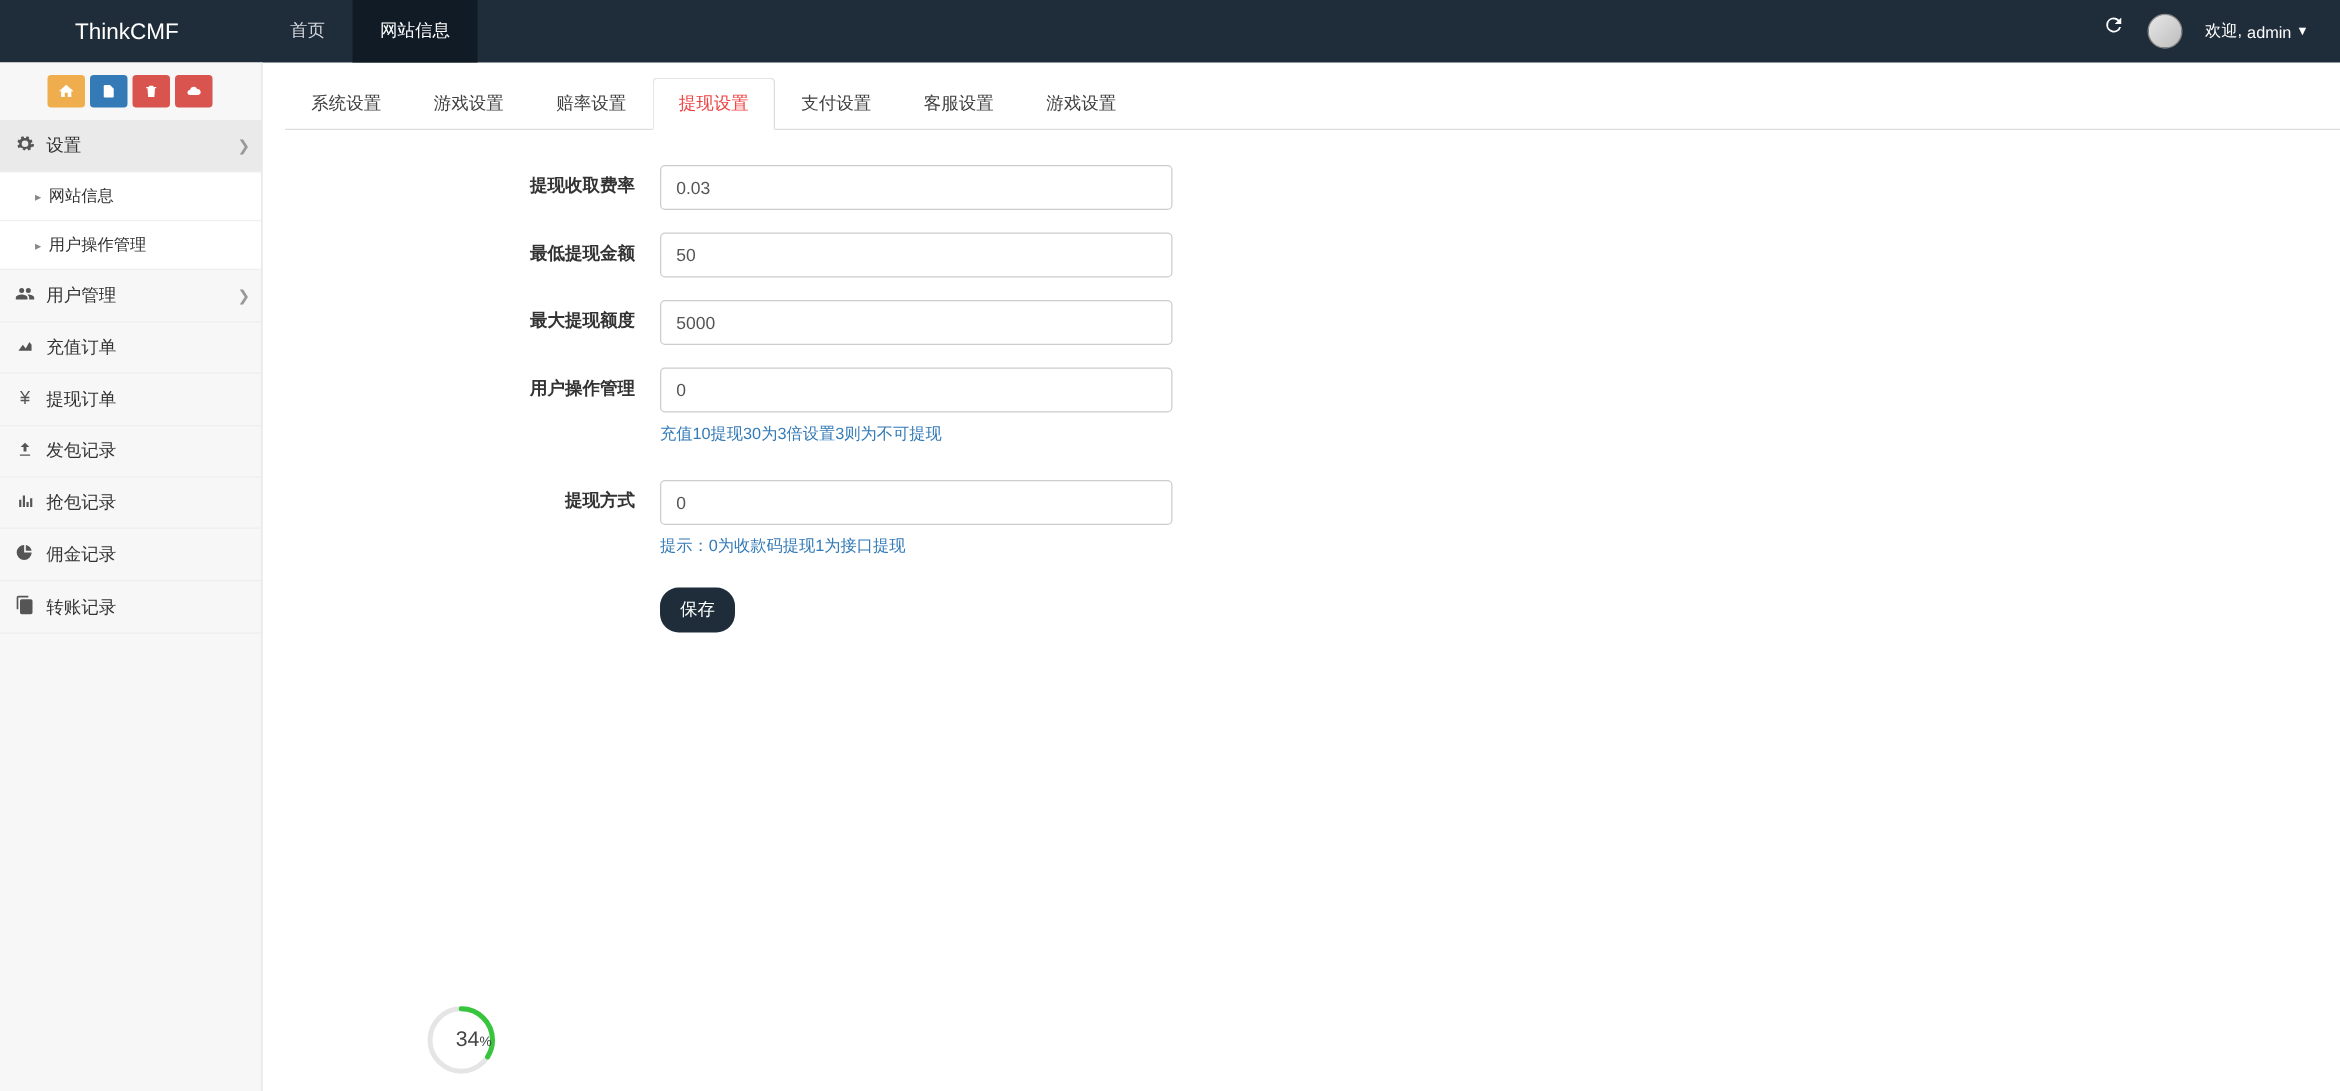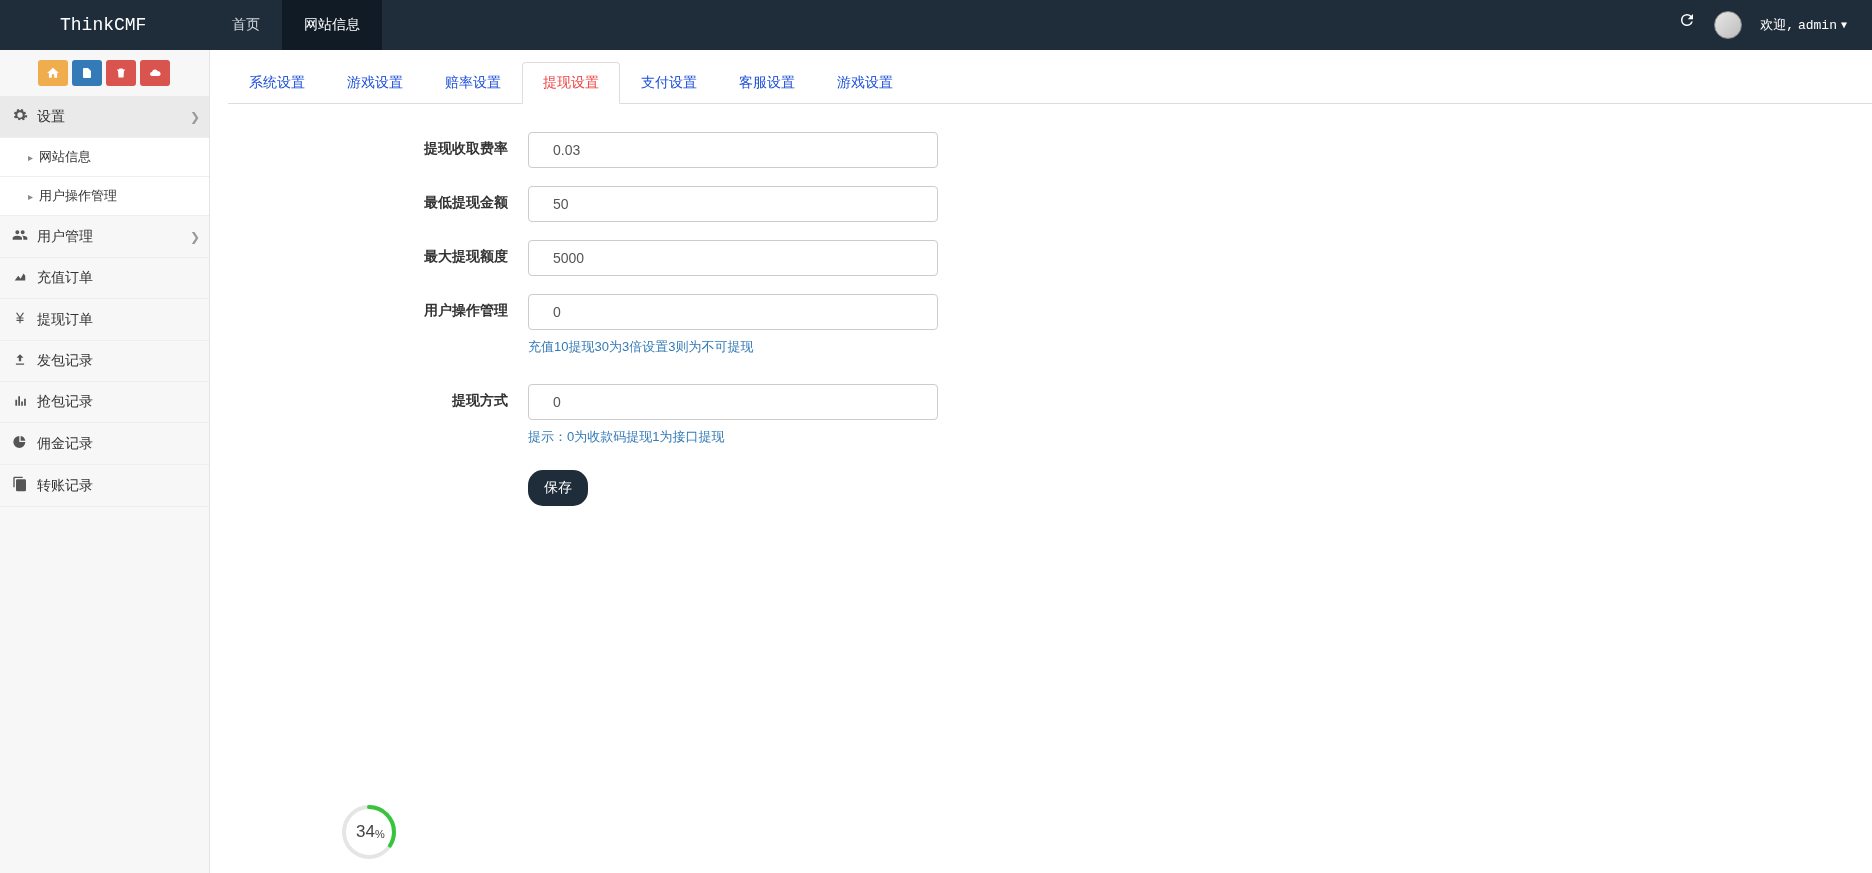--- a/index.html
+++ b/index.html
@@ -1,18 +1,18 @@
 <!DOCTYPE html>
 <html><head>
 <meta charset="utf-8">
 <style>
 * { box-sizing: border-box; margin: 0; padding: 0; }
 body { font-family: "Helvetica Neue", Helvetica, Arial, "Microsoft YaHei", sans-serif; font-size: 14px; color: #333; background: #fff; }
 
-.topbar { height: 50px; background: #1f2c39; display: flex; align-items: center; color: #fff; font-family: Liberation Mono, monospace; }
+.topbar { height: 50px; background: #1f2c39; display: flex; align-items: center; color: #fff; }
 .brand { width: 210px; padding-left: 60px; font-size: 18px; font-weight: 500; color: #fff; }
 .top-nav { display: flex; height: 100%; text-align: center; }
 .top-nav-item { padding: 0 22px; display: flex; align-items: center; color: #d4d9de; cursor: pointer; font-size: 14px; }
 .top-nav-item.active { background: #101b26; color: #fff; }
 .top-right { margin-left: auto; display: flex; padding-right: 25px; gap: 18px; }
 .refresh-icon { color: #fff; cursor: pointer; font-size: 16px; }
 .avatar { width: 28px; height: 28px; border-radius: 50%; background: linear-gradient(135deg,#e8e8e8,#bcbcbc); border:1px solid #888; }
 .welcome { color: #fff; font-size: 13px; display:flex; align-items:center; gap:4px; cursor:pointer; }
 .caret-down { font-size:10px; }
 
@@ -28,35 +28,35 @@
 
 .side-item { display:flex; align-items:center; padding: 11px 9px; color:#333; cursor:pointer; border-bottom:1px solid #eee; }
 .side-item.open { background:#eaeaea; }
 .side-item .icon { width:22px; text-align:center; color:#555; margin-right:6px; }
 .side-item .chev { margin-left:auto; color:#999; font-size:12px; }
 .sub-item { padding: 10px 15px 10px 28px; color:#333; cursor:pointer; border-bottom:1px solid #eee; font-size:13px; background:#fff; }
 .sub-item:before { content:"\25B8"; color:#888; margin-right:6px; font-size:10px; }
 
 .main { flex:1; padding: 0 0 40px 18px; overflow:auto; position:relative; }
 .tabs { display:flex; border-bottom:1px solid #ddd; margin-top:12px; }
-.tab { padding: 11px 20px; color:#1d4ed8; cursor:pointer; font-size:14px; border:1px solid transparent; border-bottom:none; margin-bottom:-1px; border-radius:4px 4px 0 0; }
+.tab { padding: 11px 20px; color:#404040; cursor:pointer; font-size:14px; border:1px solid transparent; border-bottom:none; margin-bottom:-1px; border-radius:4px 4px 0 0; }
 .tab.active { border-color:#ddd; border-bottom:1px solid #fff; background:#fff; color:#ef4444; }
 
 .form { padding-top: 28px; }
 .row { display:flex; align-items:flex-start; margin-bottom: 18px; }
 .row .label { width: 300px; text-align:right; padding-right: 20px; font-weight:700; color:#333; padding-top:8px; font-size:14px; }
 .row .control { width: 410px; }
-.row input[type=text] { width: 100%; height: 36px; border:1px solid #ccc; border-radius:4px; padding: 0 24px; font-size:14px; color:#555; }
+.row input[type=text] { width: 100%; height: 36px; border:1px solid #ccc; border-radius:4px; padding: 0 12px; font-size:14px; color:#555; }
 .hint { color:#337ab7; font-size:13px; margin-top:8px; }
 
 .save-btn { background:#1f2c39; color:#fff; border:none; padding: 9px 16px; border-radius:15px; font-size:14px; cursor:pointer; margin-left:300px; margin-top:6px; }
 
 .progress-ring { position:fixed; left:340px; bottom:0; width:70px; height:70px; }
 .progress-ring svg { transform: rotate(-90deg); }
-.progress-text { position:absolute; top:0; left:16px; width:100%; height:58px; display:flex; align-items:center; justify-content:flex-start; font-size:17px; color:#444; }
+.progress-text { position:absolute; top:0; left:4px; width:100%; height:58px; display:flex; align-items:center; justify-content:center; font-size:17px; color:#444; }
 .progress-text small { font-size:11px; margin-top:4px; }
 </style>
 </head>
 <body>
 
 <div class="topbar">
   <div class="brand">ThinkCMF</div>
   <div class="top-nav">
     <div class="top-nav-item">首页</div>
     <div class="top-nav-item active">网站信息</div>

